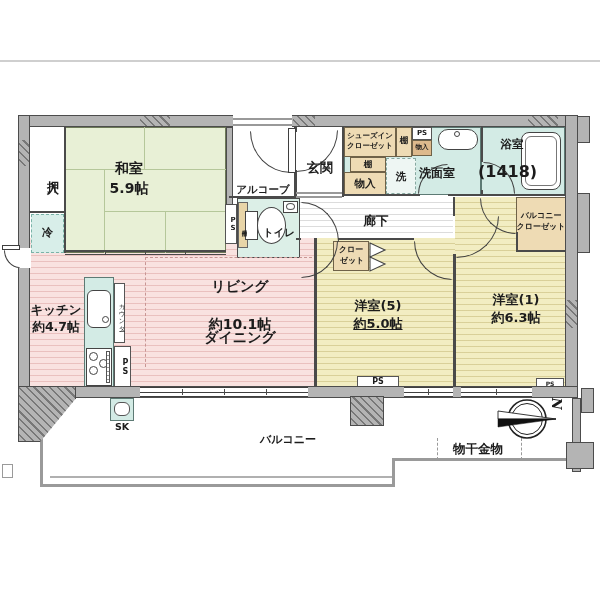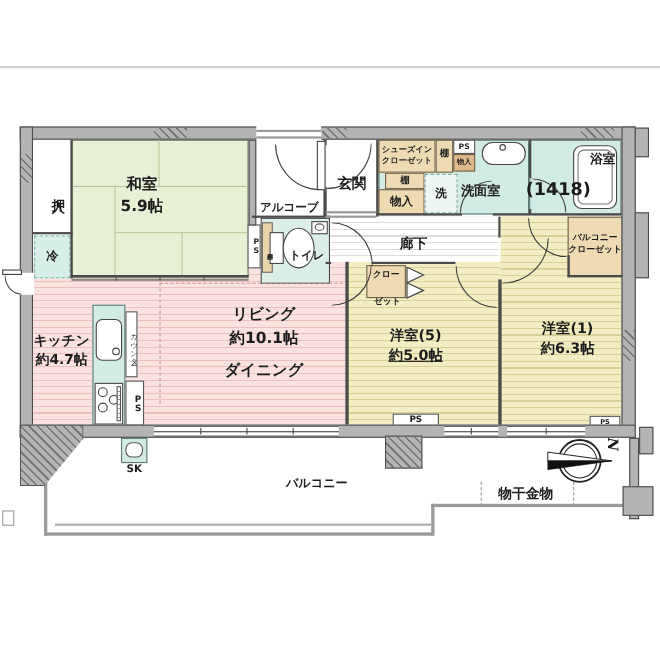--- a/index.html
+++ b/index.html
@@ -206,33 +206,33 @@
   <div class="lbl" style="left:299px;top:160px;width:42px;font-size:13px;">玄関</div>
   <div class="lbl" style="left:345px;top:131px;width:50px;font-size:7.5px;">シューズイン</div>
   <div class="lbl" style="left:345px;top:141px;width:50px;font-size:7.5px;">クローゼット</div>
   <div class="lbl" style="left:396px;top:135px;width:16px;font-size:8.5px;">棚</div>
   <div class="lbl" style="left:412px;top:129px;width:20px;font-size:7px;">PS</div>
   <div class="lbl" style="left:412px;top:144px;width:20px;font-size:6.5px;">物入</div>
   <div class="lbl" style="left:350px;top:159px;width:36px;font-size:8.5px;">棚</div>
   <div class="lbl" style="left:344px;top:177px;width:42px;font-size:10.5px;">物入</div>
   <div class="lbl" style="left:386px;top:170px;width:30px;font-size:10.5px;">洗</div>
   <div class="lbl" style="left:408px;top:166px;width:58px;font-size:12px;font-family:Liberation Serif, serif;">洗面室</div>
-  <div class="lbl" style="left:480px;top:138px;width:64px;font-size:11.5px;margin-left:36px;">浴室</div>
+  <div class="lbl" style="left:480px;top:138px;width:64px;font-size:11.5px;">浴室</div>
   <div class="lbl" style="left:478px;top:162px;width:48px;font-size:16px;">(1418)</div>
   <div class="lbl vt" style="left:225px;top:210px;width:12px;height:28px;font-size:7px;letter-spacing:0;">PS</div>
   <div class="lbl vt" style="left:238px;top:204px;width:10px;height:43px;font-size:5.5px;letter-spacing:0;font-weight:400;">上部吊戸棚</div>
   <div class="lbl" style="left:258px;top:226px;width:42px;font-size:10.5px;">トイレ</div>
   <div class="lbl" style="left:352px;top:213px;width:48px;font-size:12.5px;">廊下</div>
   <div class="lbl" style="left:515px;top:211px;width:52px;font-size:8px;">バルコニー</div>
   <div class="lbl" style="left:515px;top:222px;width:52px;font-size:8px;">クローゼット</div>
   <div class="lbl" style="left:334px;top:245px;width:34px;font-size:8px;">クロー</div>
-  <div class="lbl" style="left:334px;top:256px;width:36px;font-size:8px;margin-top:13px;">ゼット</div>
+  <div class="lbl" style="left:334px;top:256px;width:36px;font-size:8px;">ゼット</div>
   <div class="lbl" style="left:188px;top:278px;width:104px;font-size:14px;">リビング</div>
   <div class="lbl" style="left:188px;top:297px;width:104px;font-size:14px;margin-top:32px;">ダイニング</div>
-  <div class="lbl" style="left:188px;top:300px;width:104px;font-size:14px;">約10.1帖</div>
+  <div class="lbl" style="left:188px;top:316px;width:104px;font-size:14px;">約10.1帖</div>
   <div class="lbl" style="left:24px;top:302px;width:64px;font-size:12.5px;">キッチン</div>
   <div class="lbl" style="left:24px;top:319px;width:64px;font-size:12.5px;">約4.7帖</div>
   <div class="lbl vt" style="left:114px;top:286px;width:11px;height:56px;font-size:6.5px;letter-spacing:0;font-weight:400;">カウンター</div>
   <div class="lbl vt" style="left:115px;top:352px;width:15px;height:30px;font-size:8px;letter-spacing:0;">PS</div>
   <div class="lbl" style="left:340px;top:298px;width:76px;font-size:13px;">洋室(5)</div>
   <div class="lbl" style="left:340px;top:316px;width:76px;font-size:13px;text-decoration:underline;">約5.0帖</div>
   <div class="lbl" style="left:478px;top:292px;width:76px;font-size:13px;">洋室(1)</div>
   <div class="lbl" style="left:478px;top:310px;width:76px;font-size:13px;">約6.3帖</div>
   <div class="lbl" style="left:357px;top:377px;width:42px;font-size:8px;">PS</div>
   <div class="lbl" style="left:536px;top:380px;width:28px;font-size:6px;">PS</div>

